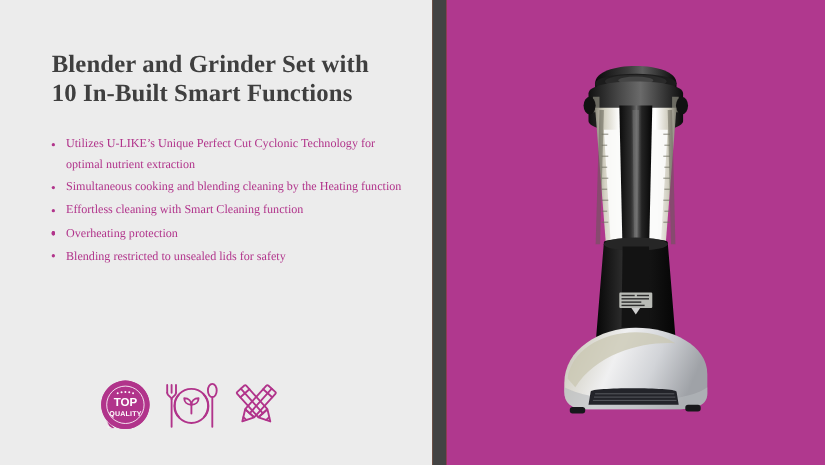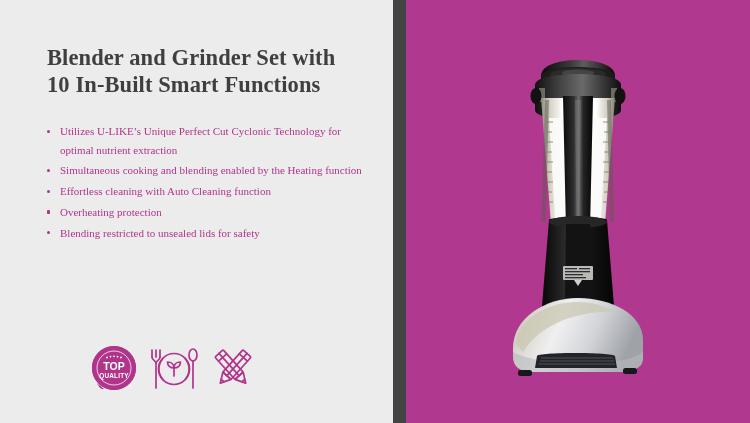--- a/index.html
+++ b/index.html
@@ -118,25 +118,25 @@
       <div>10 In-Built Smart Functions</div>
     </div>
 
     <ul id="bullet-list">
       <li>
         <span class="dot"></span>
         <span>Utilizes U-LIKE’s Unique Perfect Cut Cyclonic Technology for optimal nutrient extraction</span>
       </li>
       <li>
         <span class="dot"></span>
-        <span>Simultaneous cooking and blending enabled by the Heating function</span>
-      </li>
-      <li>
-        <span class="dot"></span>
-        <span>Effortless cleaning with Auto Cleaning function</span>
+        <span>Simultaneous cooking and blending cleaning by the Heating function</span>
+      </li>
+      <li>
+        <span class="dot"></span>
+        <span>Effortless cleaning with Smart Cleaning function</span>
       </li>
       <li>
         <span class="dot"></span>
       </li>
       <li>
         <span class="dot"></span>
         <span>Overheating protection</span>
       </li>
       <li>
         <span class="dot"></span>

